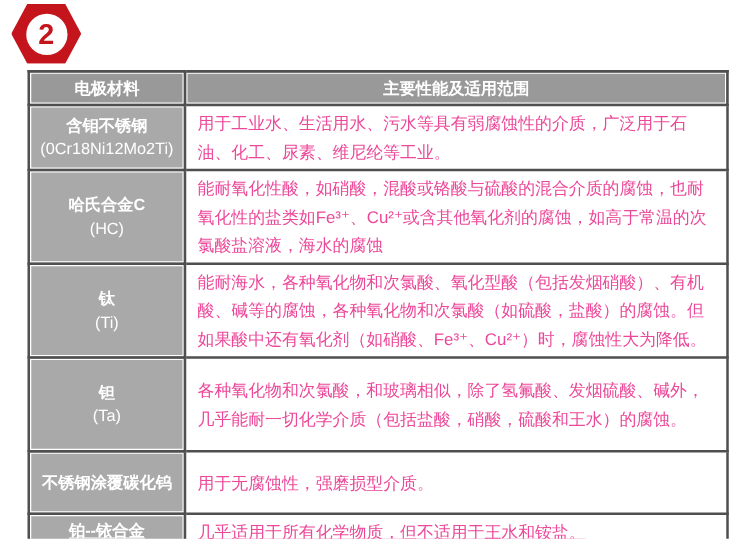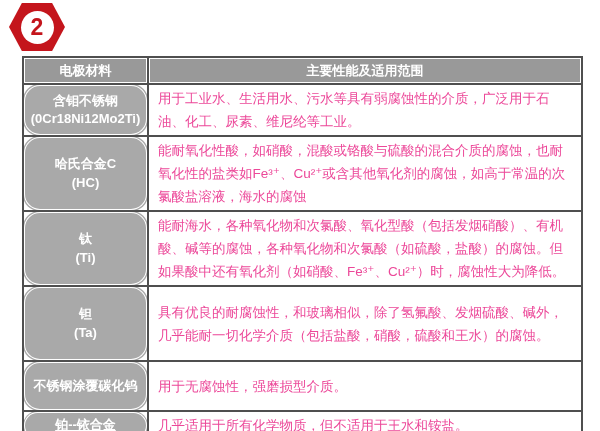--- a/index.html
+++ b/index.html
@@ -53,23 +53,22 @@
     height: 27px; text-align: center;
     box-shadow: inset 0 0 0 1px #ffffff;
     margin-left: 32px;
   }
   td.mat {
     background: #a9a9a9; color: #ffffff;
     font-size: 13px; font-weight: bold;
     text-align: center; vertical-align: middle;
     line-height: 1.4; padding: 2px;
     box-shadow: inset 0 0 0 1px #ffffff;
-    border-radius: 16px;
   }
-  td.mat .mat-sub { display: block; font-weight: bold; }
+  td.mat .mat-sub { display: block; font-weight: normal; }
   td.mat .mat-sub:empty { display: none; }
   td.desc {
     background: #ffffff; color: #ec4899;
     font-size: 13.5px; line-height: 23px;
     text-align: left; vertical-align: middle;
     padding: 2px 9px;
     word-break: break-all;
   }
   
   tbody tr:nth-child(1) td { height: 49px; }
@@ -122,21 +121,21 @@
           <span class="mat-name">钛</span>
           <span class="mat-sub">(Ti)</span>
         </td>
         <td class="desc">能耐海水，各种氧化物和次氯酸、氧化型酸（包括发烟硝酸）、有机酸、碱等的腐蚀，各种氧化物和次氯酸（如硫酸，盐酸）的腐蚀。但如果酸中还有氧化剂（如硝酸、Fe³⁺、Cu²⁺）时，腐蚀性大为降低。</td>
       </tr>
       <tr>
         <td class="mat">
           <span class="mat-name">钽</span>
           <span class="mat-sub">(Ta)</span>
         </td>
-        <td class="desc">具有优良的耐腐蚀性，和玻璃相似，除了氢氟酸、发烟硫酸、碱外，几乎能耐一切化学介质（包括盐酸，硝酸，硫酸和王水）的腐蚀。</td>
+        <td class="desc">各种氧化物和次氯酸，和玻璃相似，除了氢氟酸、发烟硫酸、碱外，几乎能耐一切化学介质（包括盐酸，硝酸，硫酸和王水）的腐蚀。</td>
       </tr>
       <tr>
         <td class="mat">
           <span class="mat-name">不锈钢涂覆碳化钨</span>
           
         </td>
         <td class="desc">用于无腐蚀性，强磨损型介质。</td>
       </tr>
       <tr>
         <td class="mat">

